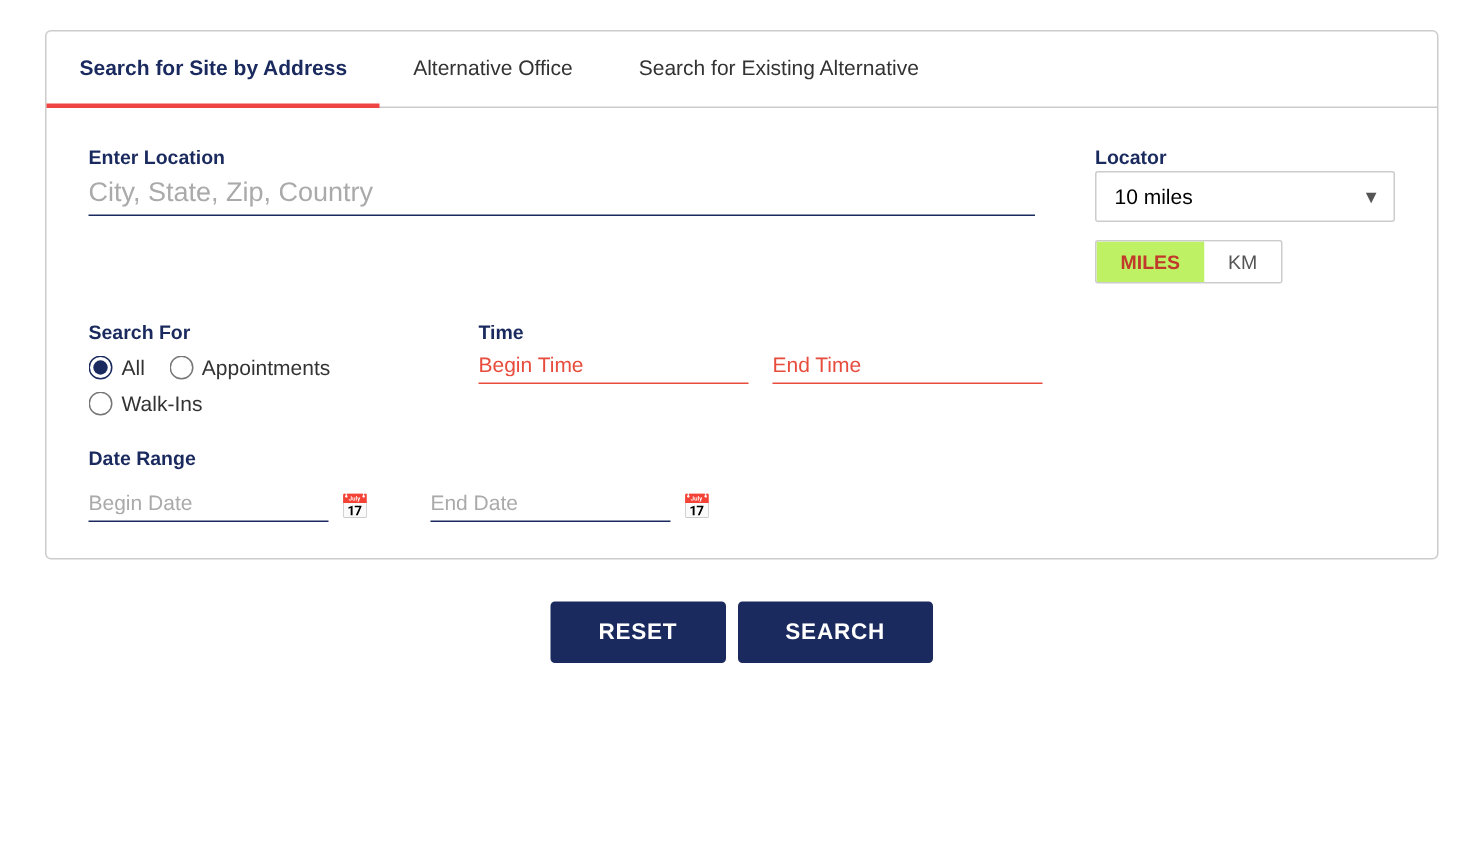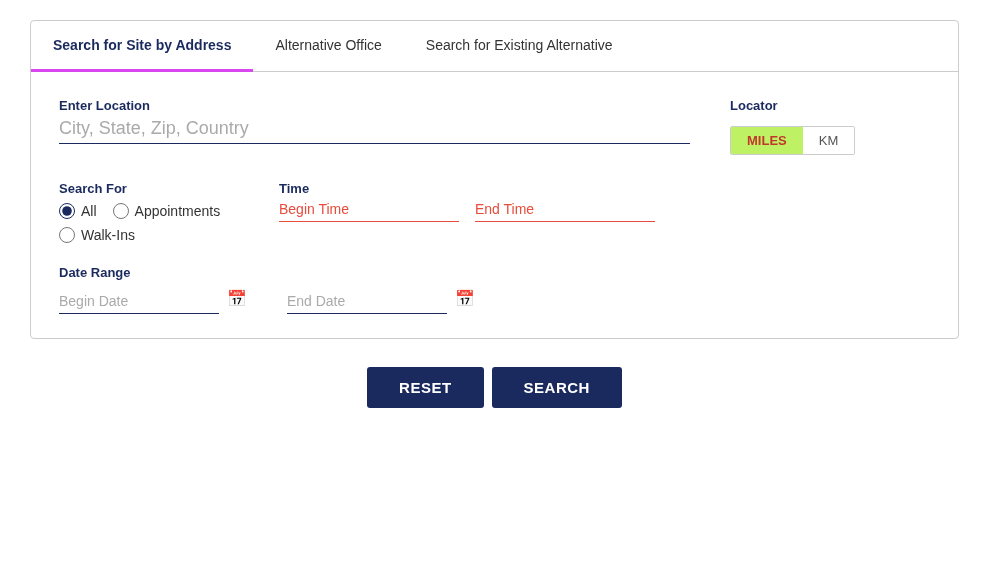--- a/index.html
+++ b/index.html
@@ -43,21 +43,21 @@
       font-size: 14px;
       color: #333;
       cursor: pointer;
       border-bottom: 3px solid transparent;
       margin-bottom: -1px;
       white-space: nowrap;
     }
 
     .tab.active {
       color: #1a2a5e;
-      border-bottom: 3px solid #d946ef;
+      border-bottom: 3px solid #ef4444;
       font-weight: 600;
     }
 
     
     .form-content {
       padding: 24px 28px;
     }
 
     .form-label {
       font-size: 13px;
@@ -149,20 +149,21 @@
       background: #bef264;
     }
 
     .unit-btn:not(.active) {
       color: #555;
     }
 
     
     .search-time-row {
       display: flex;
+      gap: 40px;
       align-items: flex-start;
       margin-bottom: 20px;
     }
 
     .search-for-group {
       width: 220px;
       flex-shrink: 0;
     }
 
     .time-group {
@@ -227,21 +228,21 @@
 
     .date-range-row {
       display: flex;
       gap: 40px;
       margin-top: 8px;
       align-items: center;
     }
 
     .date-group {
       display: flex;
-      align-items: flex-start;
+      align-items: flex-end;
       gap: 8px;
     }
 
     .date-input {
       border: none;
       border-bottom: 1px solid #1a2a5e;
       outline: none;
       font-size: 14px;
       color: #aaa;
       padding: 4px 0;
@@ -299,20 +300,30 @@
 
     <div class="form-content">
 
       <div class="location-row">
         <div class="location-group">
           <label class="form-label">Enter Location</label>
           <input class="form-input" type="text" placeholder="City, State, Zip, Country" style="">
         </div>
         <div class="radius-group">
           <label class="form-label">Locator</label>
+          <div class="radius-select-wrapper">
+            <select class="radius-select">
+              <option>5 miles</option>
+              <option selected="">10 miles</option>
+              <option>25 miles</option>
+              <option>50 miles</option>
+              <option>100 miles</option>
+            </select>
+            <span class="radius-arrow">▼</span>
+          </div>
           <div class="unit-toggle">
             <button class="unit-btn active">MILES</button>
             <button class="unit-btn">KM</button>
           </div>
         </div>
       </div>
 
       <div class="search-time-row">
         <div class="search-for-group">
           <label class="form-label">Search For</label>

